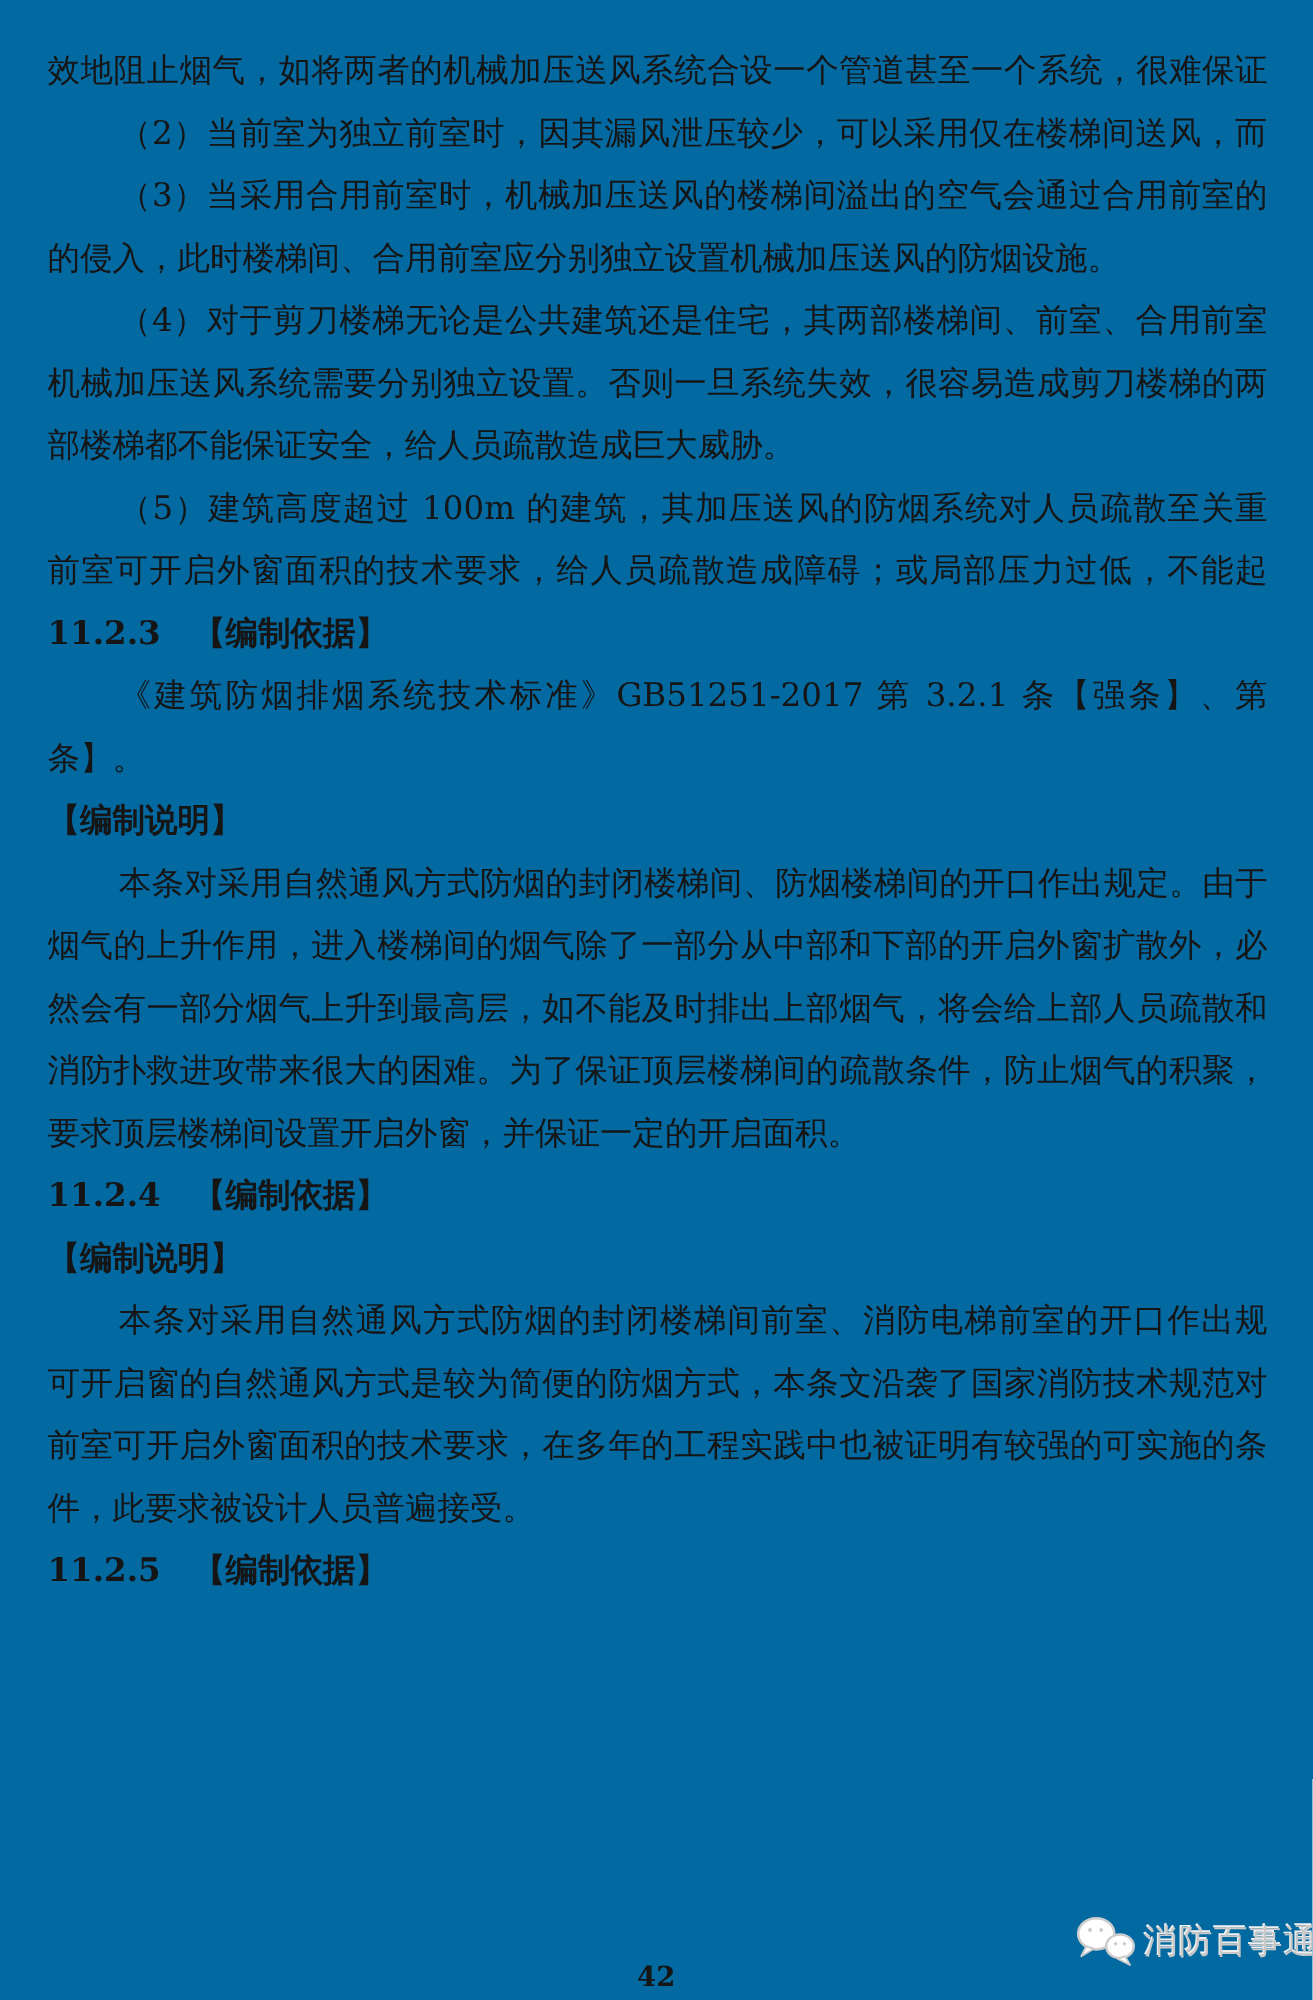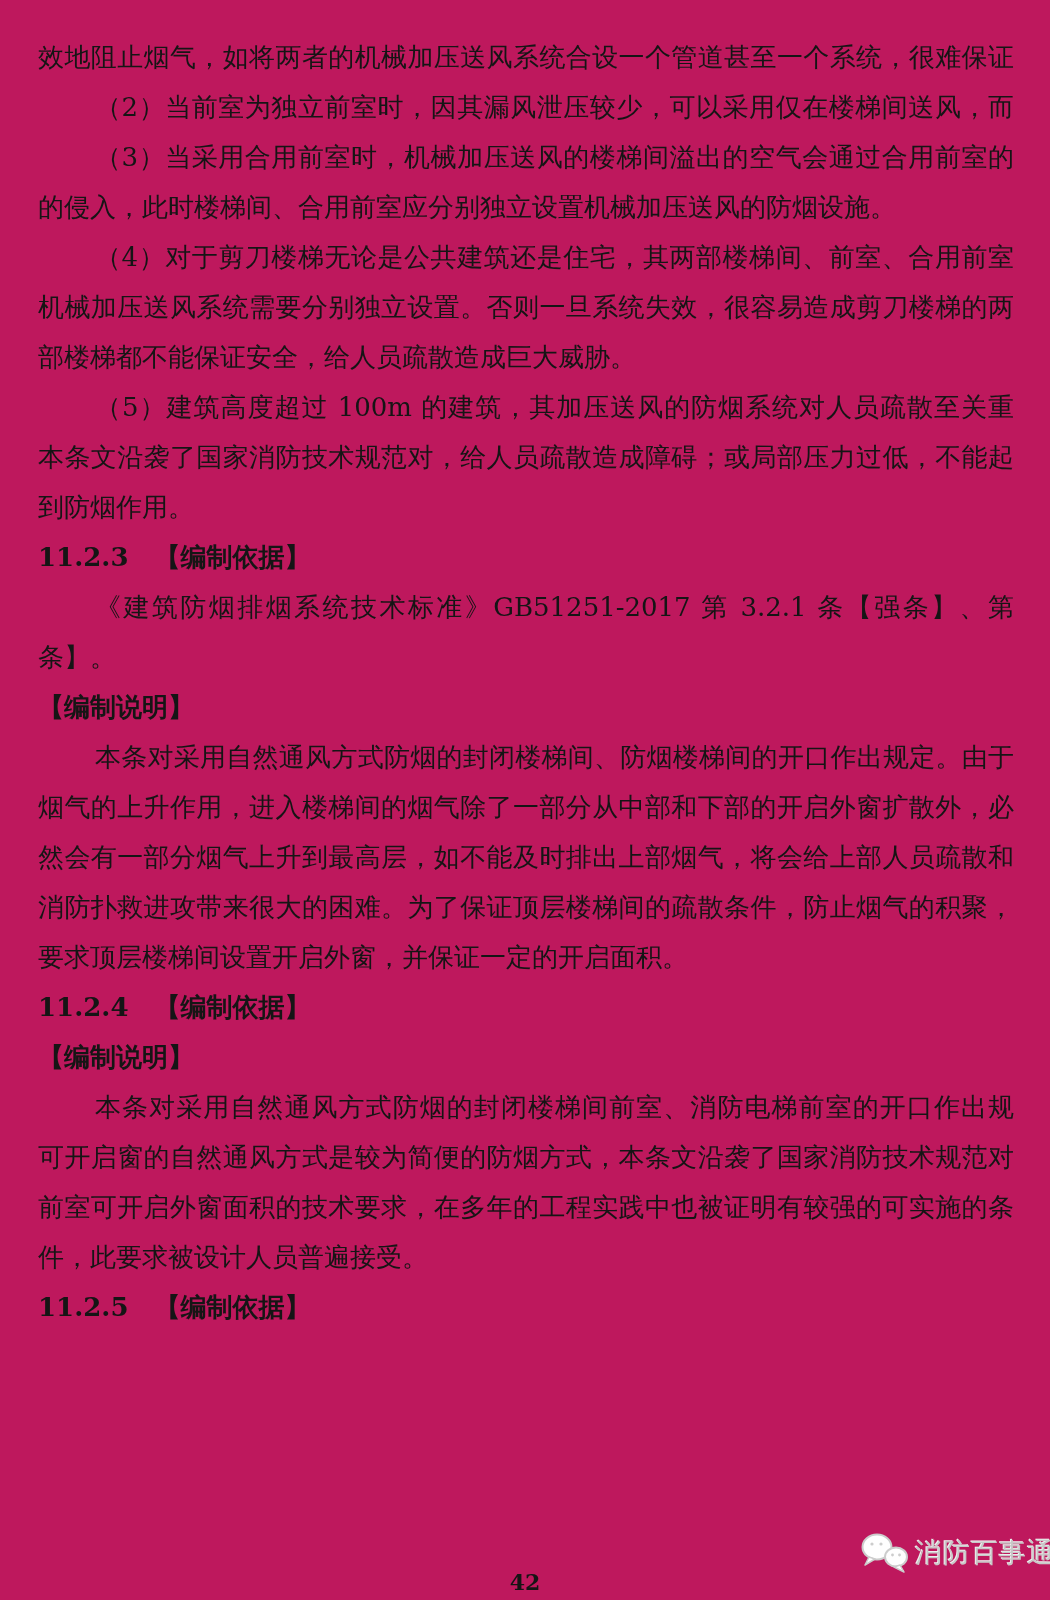--- a/index.html
+++ b/index.html
@@ -4,21 +4,21 @@
 <style>
   html, body {
     margin: 0;
     padding: 0;
     background: #ffffff;
   }
   .page {
     position: relative;
     width: 1050px;
     height: 1600px;
-    background: #be185d;
+    background: #0369a1;
     overflow: hidden;
     font-family: "DejaVu Serif", "Liberation Serif", serif;
     color: #151515;
   }
   .content {
     position: absolute;
     left: 38px;
     top: 32px;
     width: 976px;
   }
@@ -71,22 +71,21 @@
 <div class="page">
   <div class="content">
     <div class="line j">效地阻止烟气，如将两者的机械加压送风系统合设一个管道甚至一个系统，很难保证</div>
     <div class="line ind j">（2）当前室为独立前室时，因其漏风泄压较少，可以采用仅在楼梯间送风，而前</div>
     <div class="line ind j">（3）当采用合用前室时，机械加压送风的楼梯间溢出的空气会通过合用前室的其</div>
     <div class="line">的侵入，此时楼梯间、合用前室应分别独立设置机械加压送风的防烟设施。</div>
     <div class="line ind j">（4）对于剪刀楼梯无论是公共建筑还是住宅，其两部楼梯间、前室、合用前室的</div>
     <div class="line j">机械加压送风系统需要分别独立设置。否则一旦系统失效，很容易造成剪刀楼梯的两</div>
     <div class="line">部楼梯都不能保证安全，给人员疏散造成巨大威胁。</div>
     <div class="line ind j">（5）建筑高度超过 100m 的建筑，其加压送风的防烟系统对人员疏散至关重要，</div>
-    <div class="line j">本条文沿袭了国家消防技术规范对，给人员疏散造成障碍；或局部压力过低，不能起</div>
-    <div class="line">到防烟作用。</div>
+    <div class="line j">前室可开启外窗面积的技术要求，给人员疏散造成障碍；或局部压力过低，不能起</div>
     <div class="line b">11.2.3　【编制依据】</div>
     <div class="line ind j">《建筑防烟排烟系统技术标准》GB51251-2017 第 3.2.1 条【强条】、第 3.3.11 条【强</div>
     <div class="line">条】。</div>
     <div class="line b">【编制说明】</div>
     <div class="line ind j">本条对采用自然通风方式防烟的封闭楼梯间、防烟楼梯间的开口作出规定。由于热</div>
     <div class="line j">烟气的上升作用，进入楼梯间的烟气除了一部分从中部和下部的开启外窗扩散外，必</div>
     <div class="line j">然会有一部分烟气上升到最高层，如不能及时排出上部烟气，将会给上部人员疏散和</div>
     <div class="line j">消防扑救进攻带来很大的困难。为了保证顶层楼梯间的疏散条件，防止烟气的积聚，</div>
     <div class="line">要求顶层楼梯间设置开启外窗，并保证一定的开启面积。</div>
     <div class="line b">11.2.4　【编制依据】</div>

